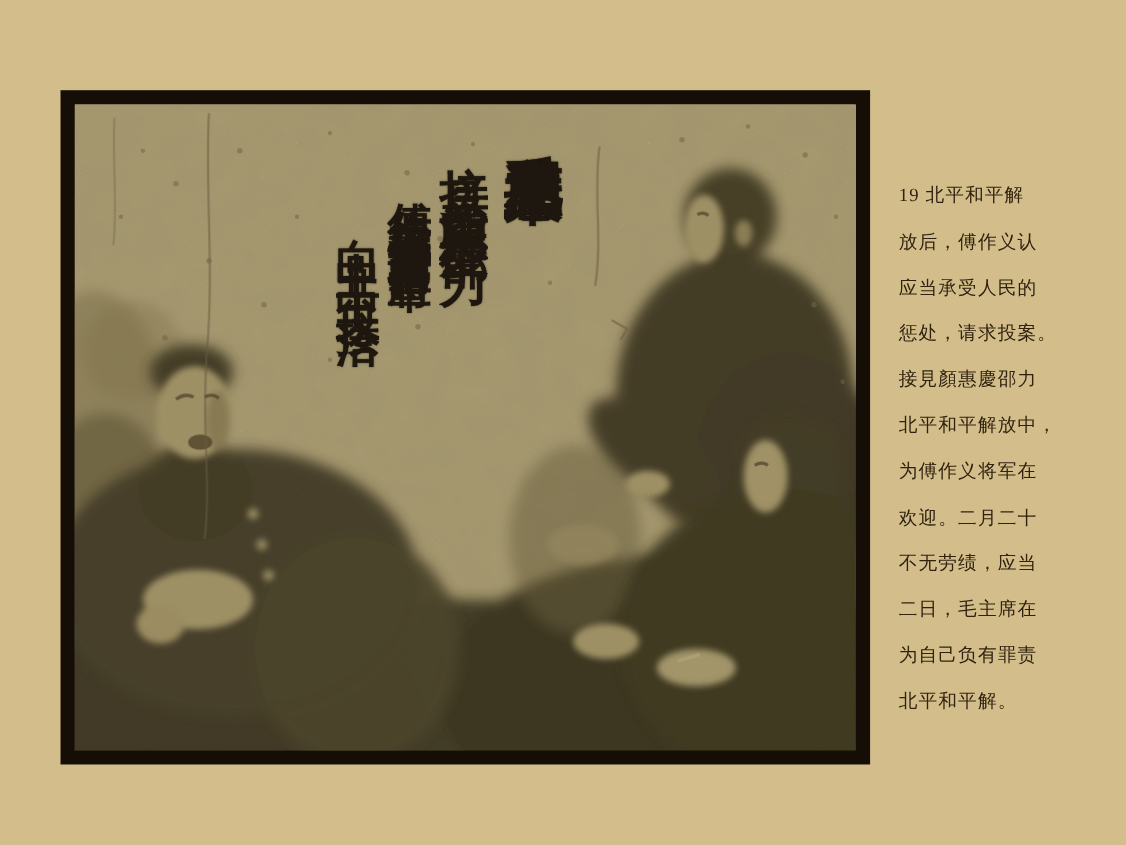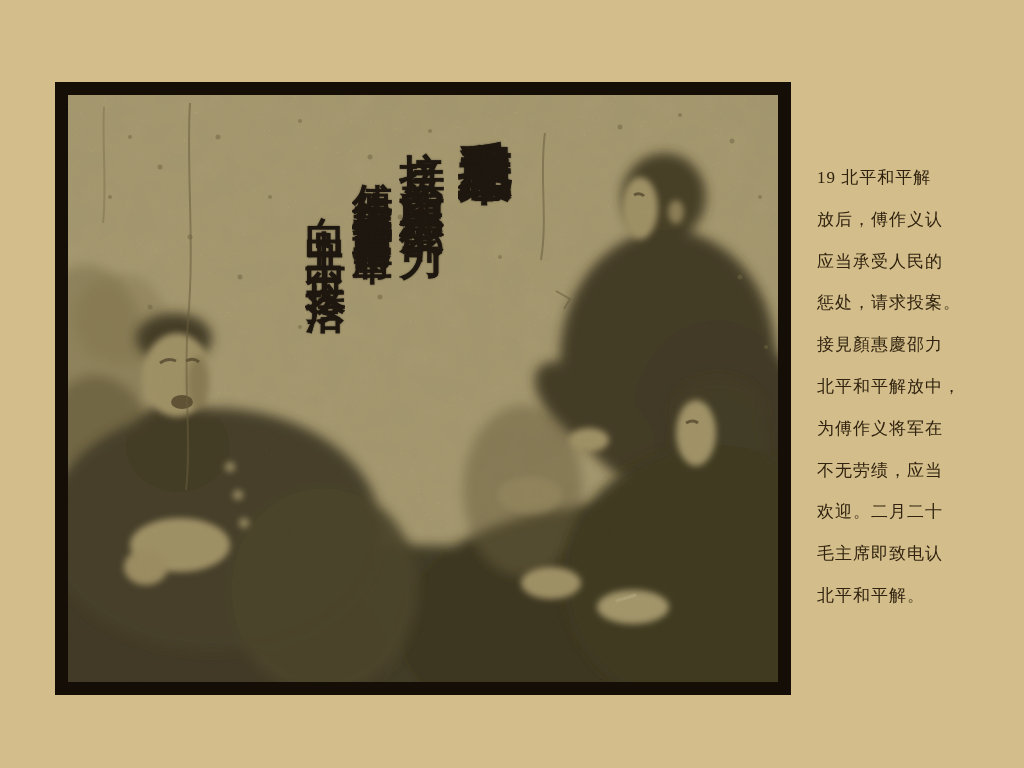--- a/index.html
+++ b/index.html
@@ -184,17 +184,18 @@
 </figure>
 
 <div class="caption">
   <div class="caption-line">19  北平和平解</div>
   <div class="caption-line">放后，傅作义认</div>
   <div class="caption-line">应当承受人民的</div>
   <div class="caption-line">惩处，请求投案。</div>
   <div class="caption-line">接見顏惠慶邵力</div>
   <div class="caption-line">北平和平解放中，</div>
   <div class="caption-line">为傅作义将军在</div>
+  <div class="caption-line">欢迎。二月二十</div>
   <div class="caption-line">不无劳绩，应当</div>
-  <div class="caption-line">欢迎。二月二十</div>
-  <div class="caption-line">毛主席即致电认</div>
+  <div class="caption-line">二日，毛主席在</div>
+  <div class="caption-line">为自己负有罪责</div>
   <div class="caption-line">北平和平解。</div>
 </div>
 
 </body></html>

